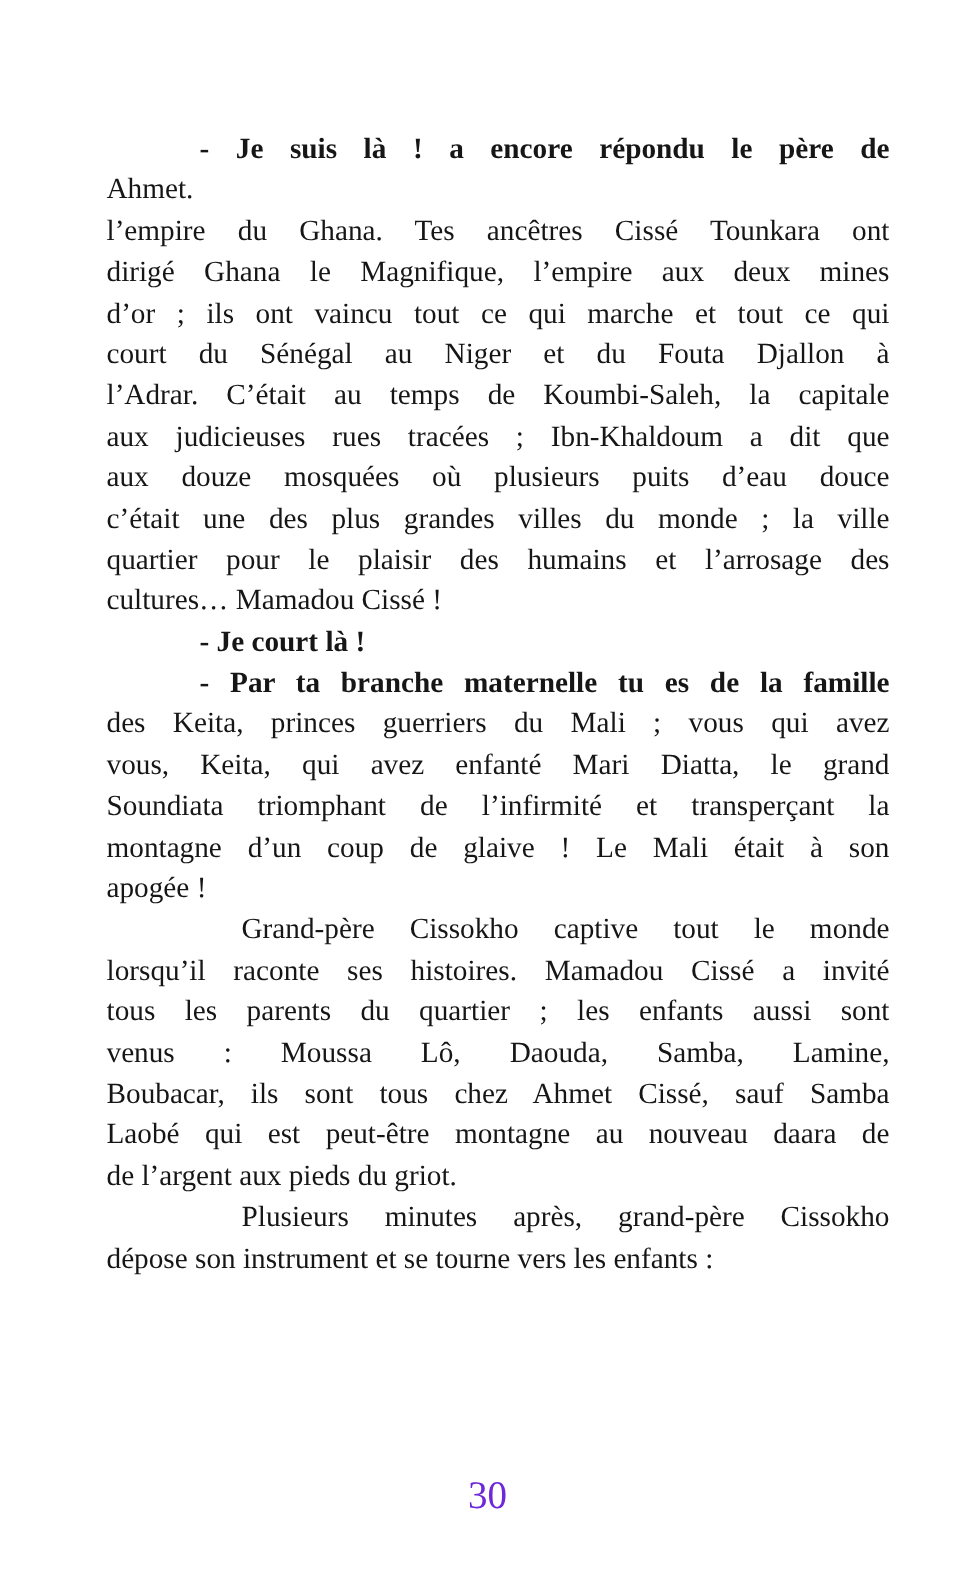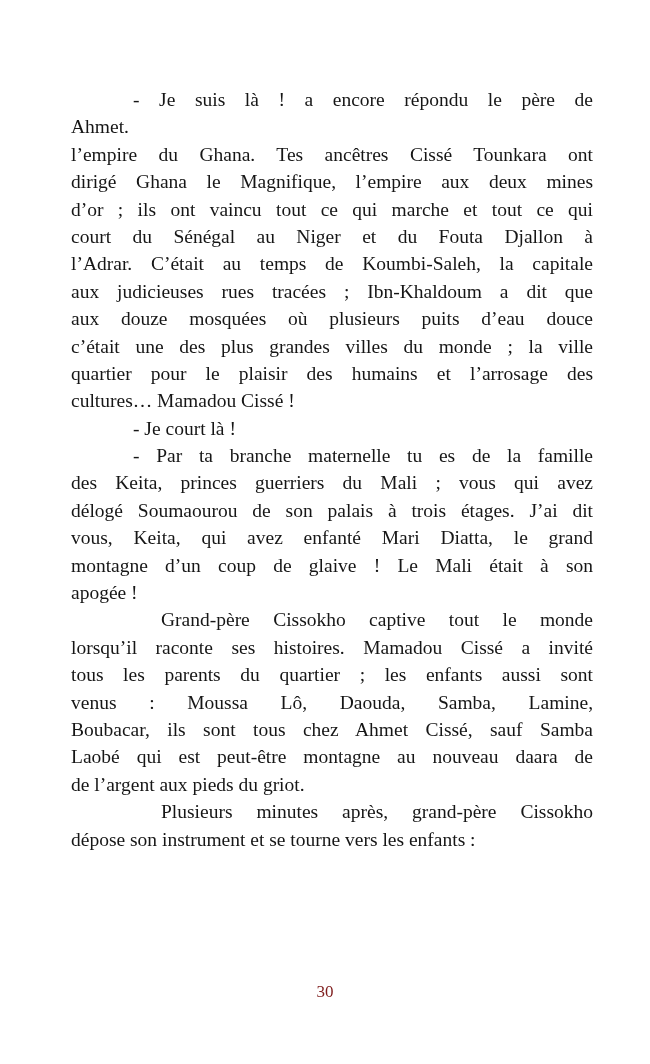--- a/index.html
+++ b/index.html
@@ -8,25 +8,25 @@
   .text-block {
     position: absolute; left: 71px; top: 86px; width: 522px;
     font-family: "Liberation Serif", "DejaVu Serif", serif;
     font-size: 19.5px; color: #161616;
   }
   .line {
     height: 27.4px; line-height: 27.4px; white-space: nowrap;
     text-align: justify; text-align-last: justify; overflow: hidden;
   }
   .line.last { text-align-last: left; }
-  .line.indent { padding-left: 62px; }
+  .line.indent { padding-left: 62px; font-weight: bold; }
   .line.indent-big { padding-left: 90px; }
   .page-number {
     position: absolute; left: 0; width: 650px; top: 982px; text-align: center;
-    font-family: "Liberation Serif", "DejaVu Serif", serif; font-size: 17px; color: #7f1d1d;
+    font-family: "Liberation Serif", "DejaVu Serif", serif; font-size: 26px; color: #6d28d9;
   }
 </style>
 </head>
 <body>
 
 <div class="page">
   <div class="text-block" id="text-block">
       <div class="line indent">-   Je suis là ! a encore répondu le père de</div>
       <div class="line last">Ahmet.</div>
       <div class="line ">l’empire du Ghana. Tes ancêtres Cissé Tounkara ont</div>
@@ -35,22 +35,22 @@
       <div class="line ">court du Sénégal au Niger et du Fouta Djallon à</div>
       <div class="line ">l’Adrar. C’était au temps de Koumbi-Saleh, la capitale</div>
       <div class="line ">aux judicieuses rues  tracées ; Ibn-Khaldoum a dit que</div>
       <div class="line ">aux douze mosquées où plusieurs puits d’eau douce</div>
       <div class="line ">c’était une des plus grandes villes du monde ; la ville</div>
       <div class="line ">quartier pour le plaisir des humains et l’arrosage des</div>
       <div class="line last">cultures… Mamadou Cissé !</div>
       <div class="line indent last">-   Je court là !</div>
       <div class="line indent">-   Par ta branche maternelle tu es de la famille</div>
       <div class="line ">des Keita, princes guerriers du Mali ; vous qui avez</div>
-      <div class="line ">délogé Soumaourou de son palais à trois étages. J’ai dit</div>
       <div class="line ">vous, Keita, qui avez enfanté Mari Diatta, le grand</div>
+      <div class="line ">Soundiata triomphant de l’infirmité et transperçant la</div>
       <div class="line ">montagne d’un coup de glaive ! Le Mali était à son</div>
       <div class="line last">apogée !</div>
       <div class="line indent-big">Grand-père Cissokho captive tout le  monde</div>
       <div class="line ">lorsqu’il raconte ses histoires. Mamadou Cissé a invité</div>
       <div class="line ">tous les parents du quartier ; les enfants aussi sont</div>
       <div class="line ">venus :  Moussa  Lô,  Daouda,  Samba,  Lamine,</div>
       <div class="line ">Boubacar, ils sont tous chez Ahmet Cissé, sauf Samba</div>
       <div class="line ">Laobé qui est peut-être montagne au nouveau daara de</div>
       <div class="line last">de l’argent aux pieds du griot.</div>
       <div class="line indent-big">Plusieurs minutes après, grand-père Cissokho</div>

